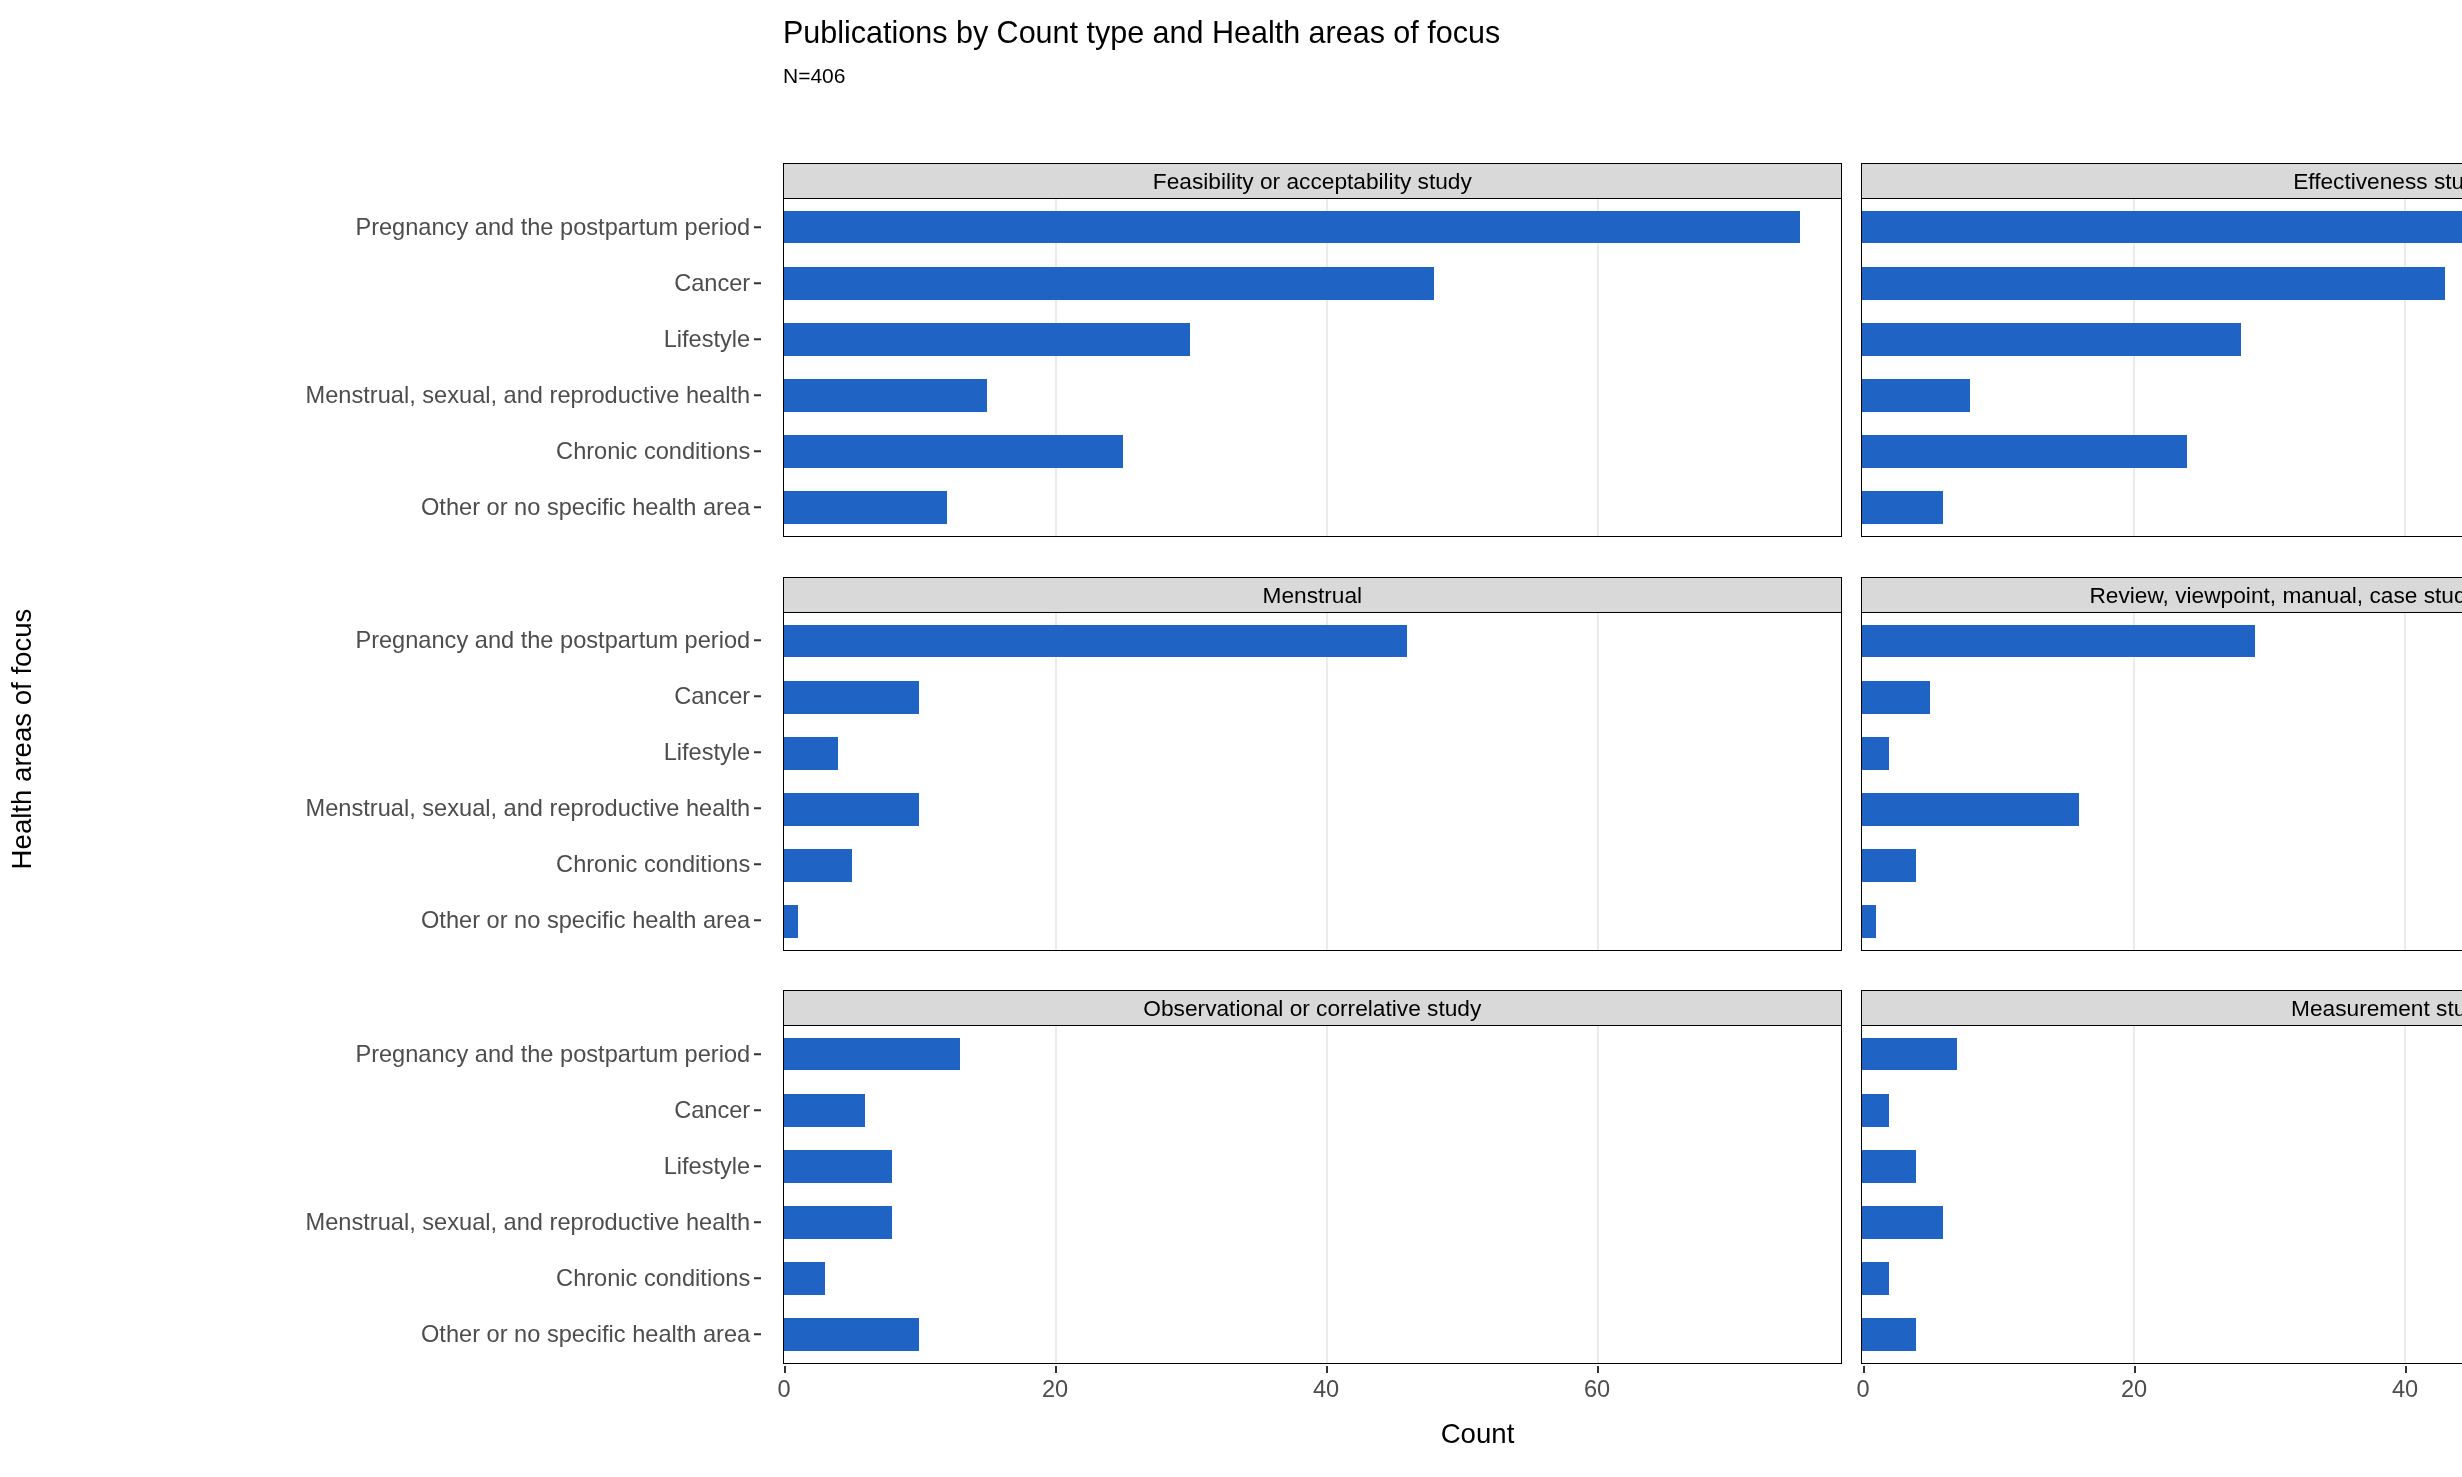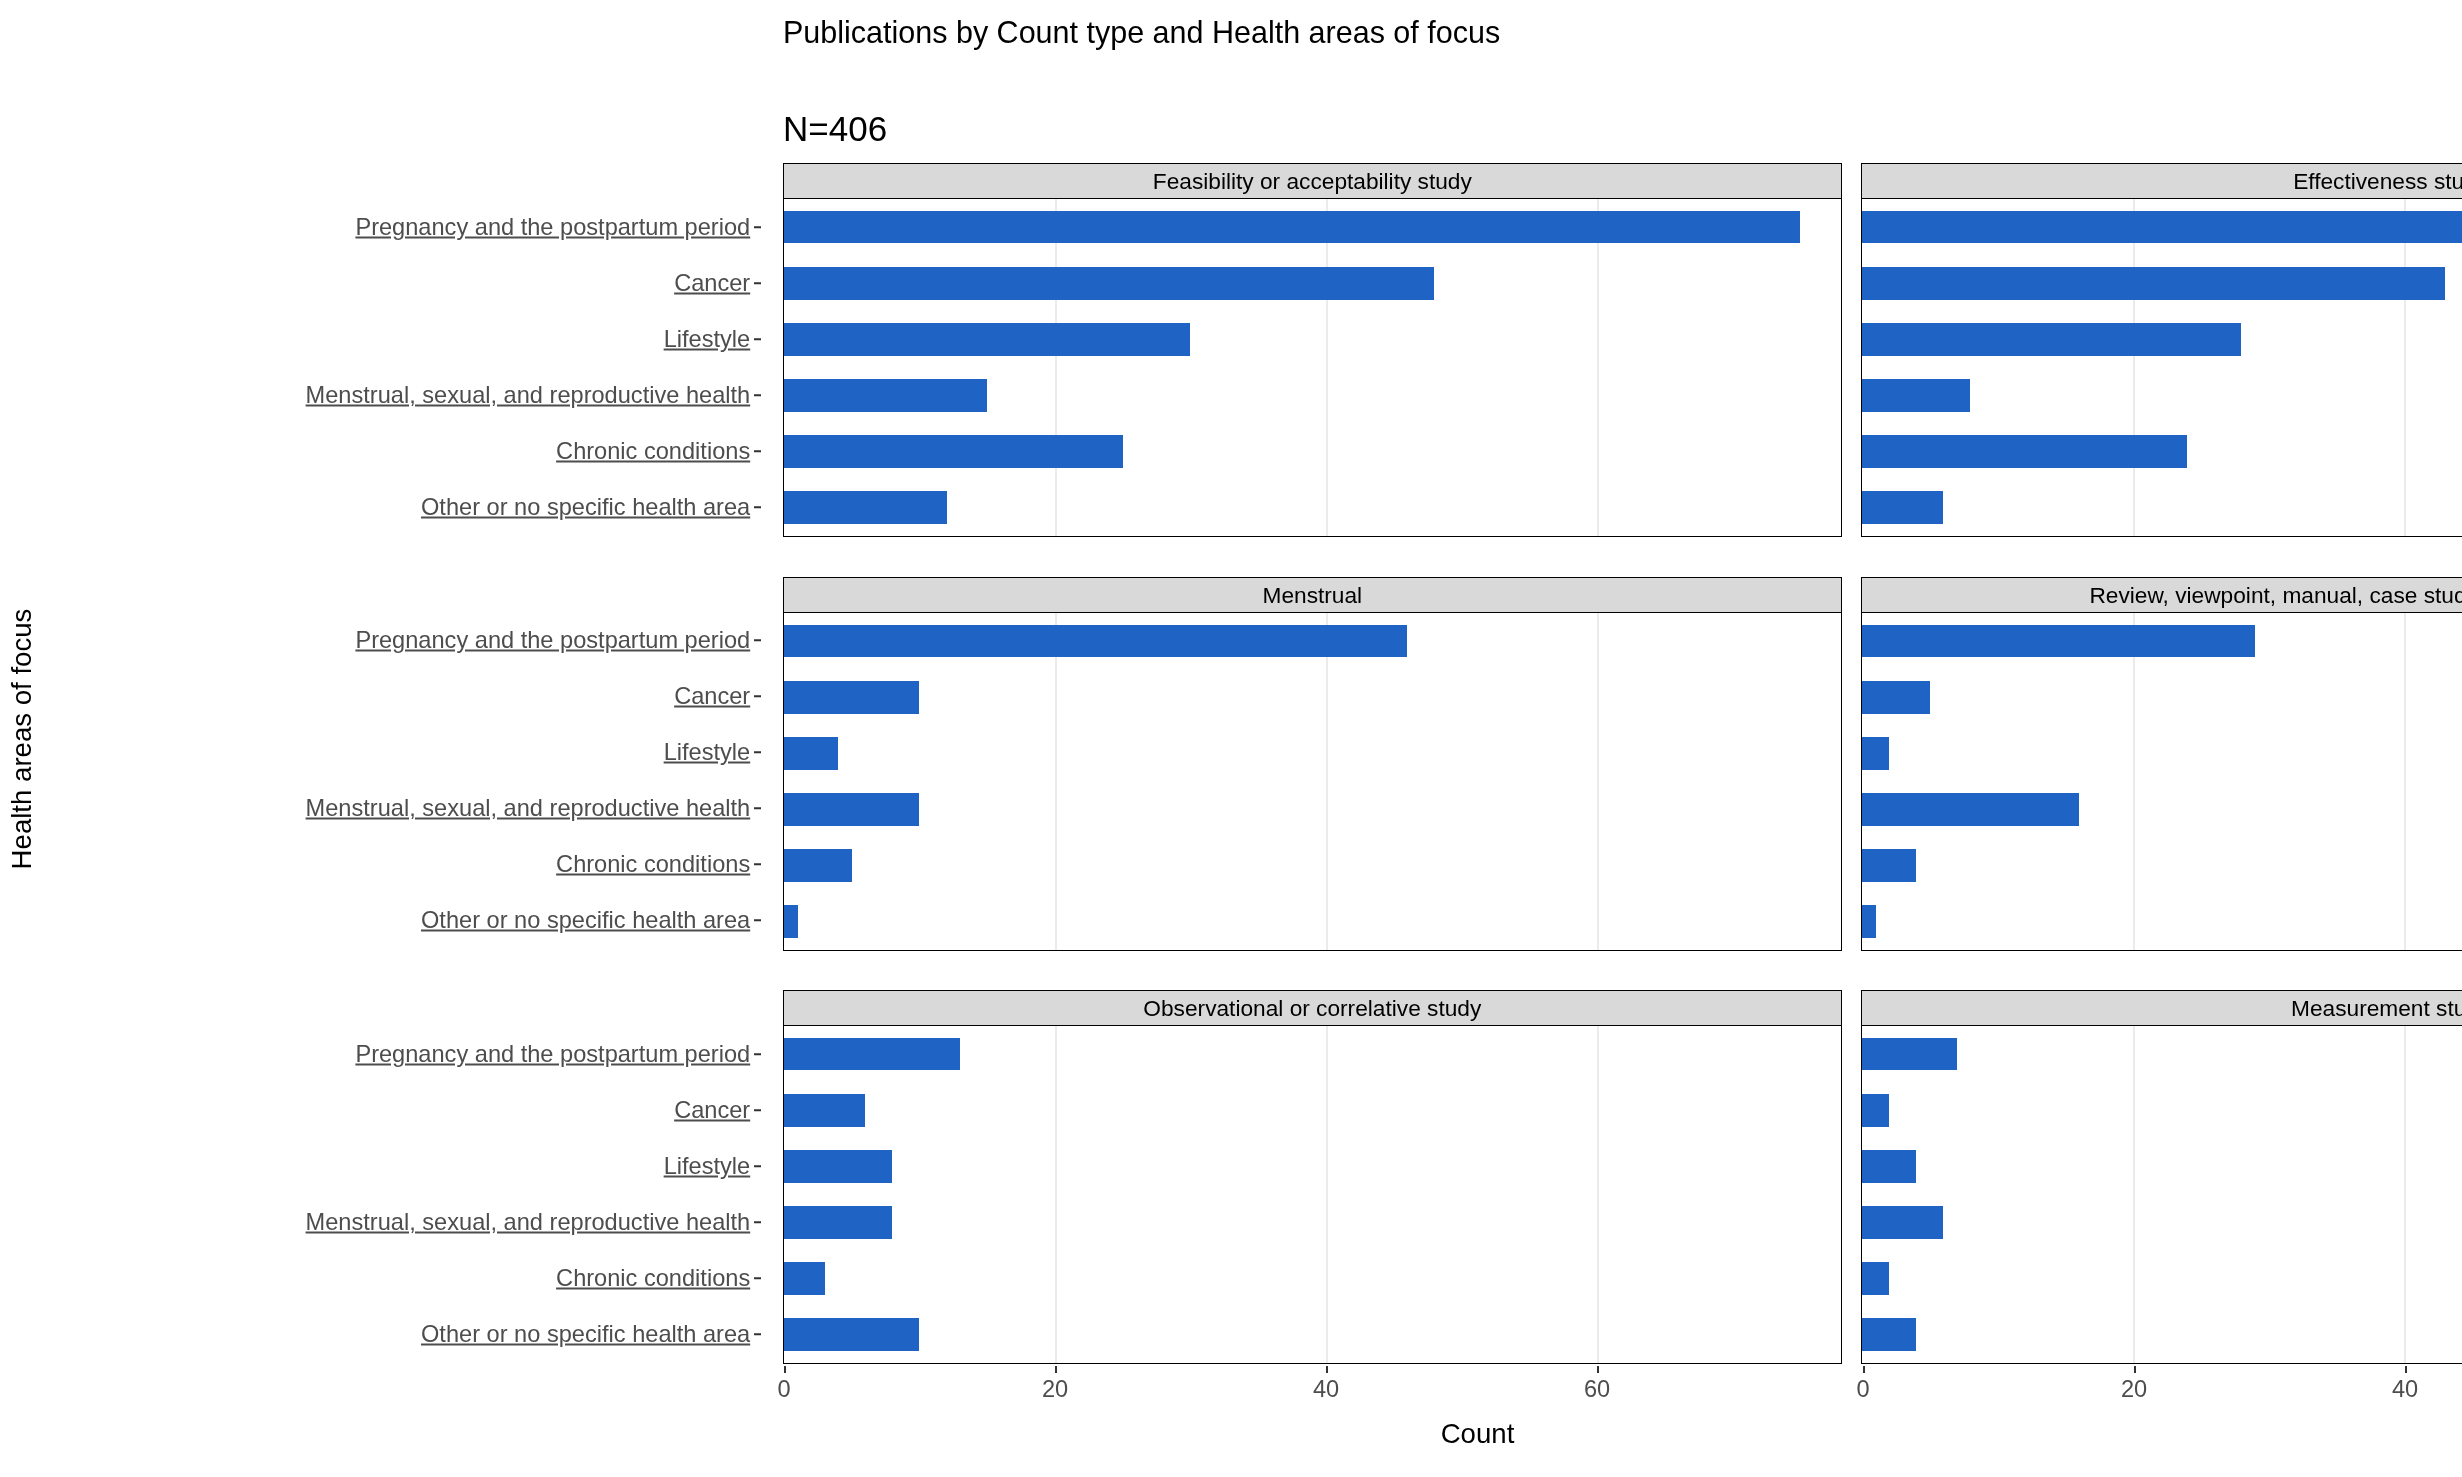--- a/index.html
+++ b/index.html
@@ -28,24 +28,23 @@
     left: 783px;
     top: 14.8px;
     font-size: 30.5px;
     color: #000;
     white-space: nowrap;
   }
   .chart-subtitle {
     position: absolute;
     left: 783px;
     top: 64px;
-    font-size: 35px;
+    font-size: 21px;
     color: #000;
     white-space: nowrap;
-    margin-top: 45px;
   }
 
   
   .y-axis-title {
     position: absolute;
     left: 0px;
     top: 739px;
     transform: translate(-50%, -50%) rotate(-90deg);
     transform-origin: center center;
     font-size: 27.6px;
@@ -144,21 +143,20 @@
     width: 761px;
     text-align: right;
     font-size: 23.6px;
     color: #4d4d4d;
   }
   .ytick {
     position: absolute;
     right: 10.8px;
     transform: translateY(-50%);
     white-space: nowrap;
-    text-decoration: underline;
   }
   .ytick-mark {
     position: absolute;
     right: 0px;
     width: 6.9px;
     height: 1.5px;
     background: #333333;
     transform: translateY(-50%);
   }
 

